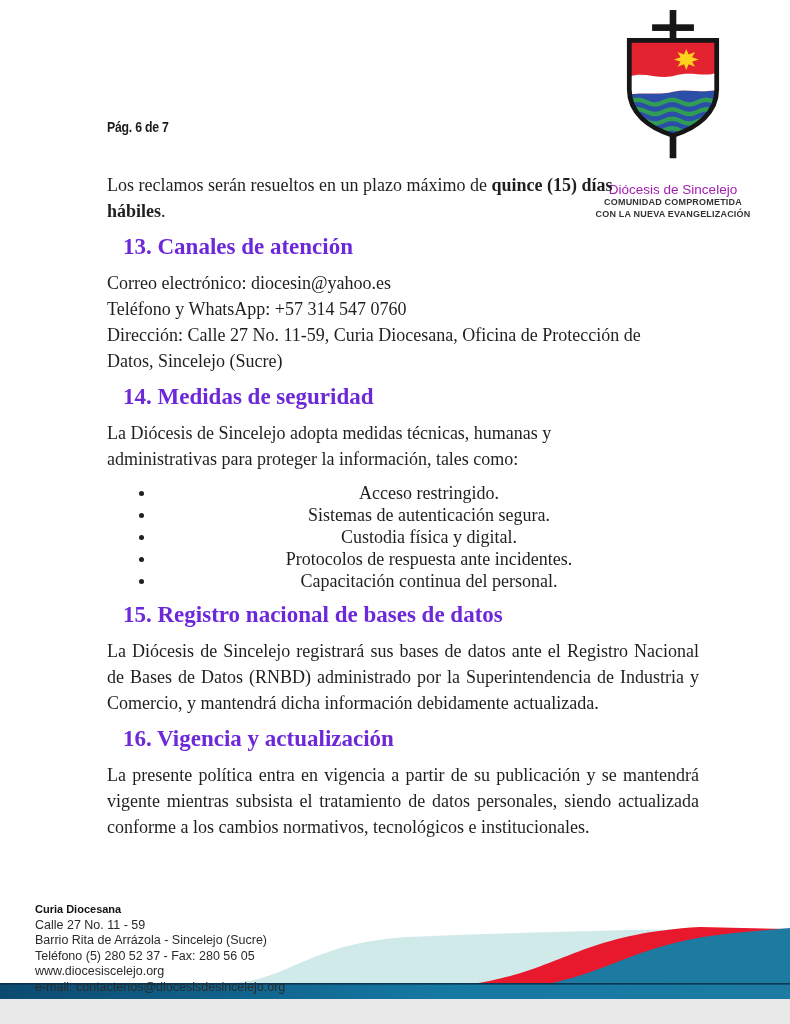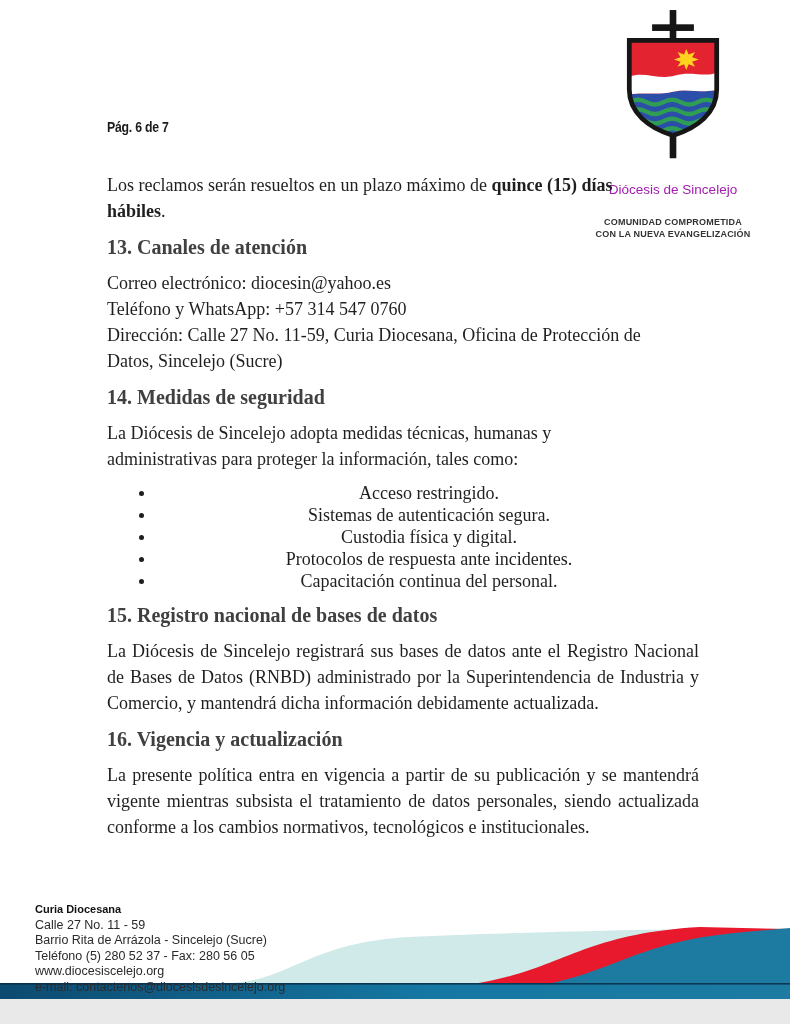--- a/index.html
+++ b/index.html
@@ -13,25 +13,25 @@
     font-family:"Liberation Sans", sans-serif; font-size:15px; font-weight:bold;
     color:#1c1c1c; transform:scaleX(0.82); transform-origin:left center; letter-spacing:-0.3px;
   }
   .logo{ position:absolute; left:578px; top:6px; width:190px; text-align:center; }
   .logo svg{ display:block; margin:0 auto; }
   .logo-name{
     font-family:"Liberation Sans", sans-serif; font-size:13.5px; color:#a21caf; margin-top:14px;
   }
   .logo-motto{
     font-family:"Liberation Sans", sans-serif; font-size:9px; font-weight:bold;
-    color:#333333; letter-spacing:0.2px; line-height:11.5px; margin-top:20px;
+    color:#333333; letter-spacing:0.2px; line-height:11.5px; margin-top:0;
   }
   .content{ position:absolute; left:107px; top:172px; width:592px; font-size:18px; line-height:26px; }
   .content p{ margin:0 0 10px 0; }
-  .content h2{ font-size:20px; line-height:26px; margin:10px 0; color:#404040; }
+  .content h2{ font-size:23px; line-height:26px; margin:10px 16px; color:#6d28d9; }
   .lines{ white-space:pre-line; }
   .just{ text-align:justify; }
   ul.bullets{ margin:0 0 10px 0; padding:0; list-style:none; }
   ul.bullets li{ position:relative; padding-left:52px; line-height:22px;text-align:center; }
   ul.bullets li::before{
     content:""; position:absolute; left:32px; top:9px; width:5px; height:5px;
     border-radius:50%; background:#1f1f1f;
   }
   .footer{
     position:absolute; left:35px; top:902px; z-index:3;

